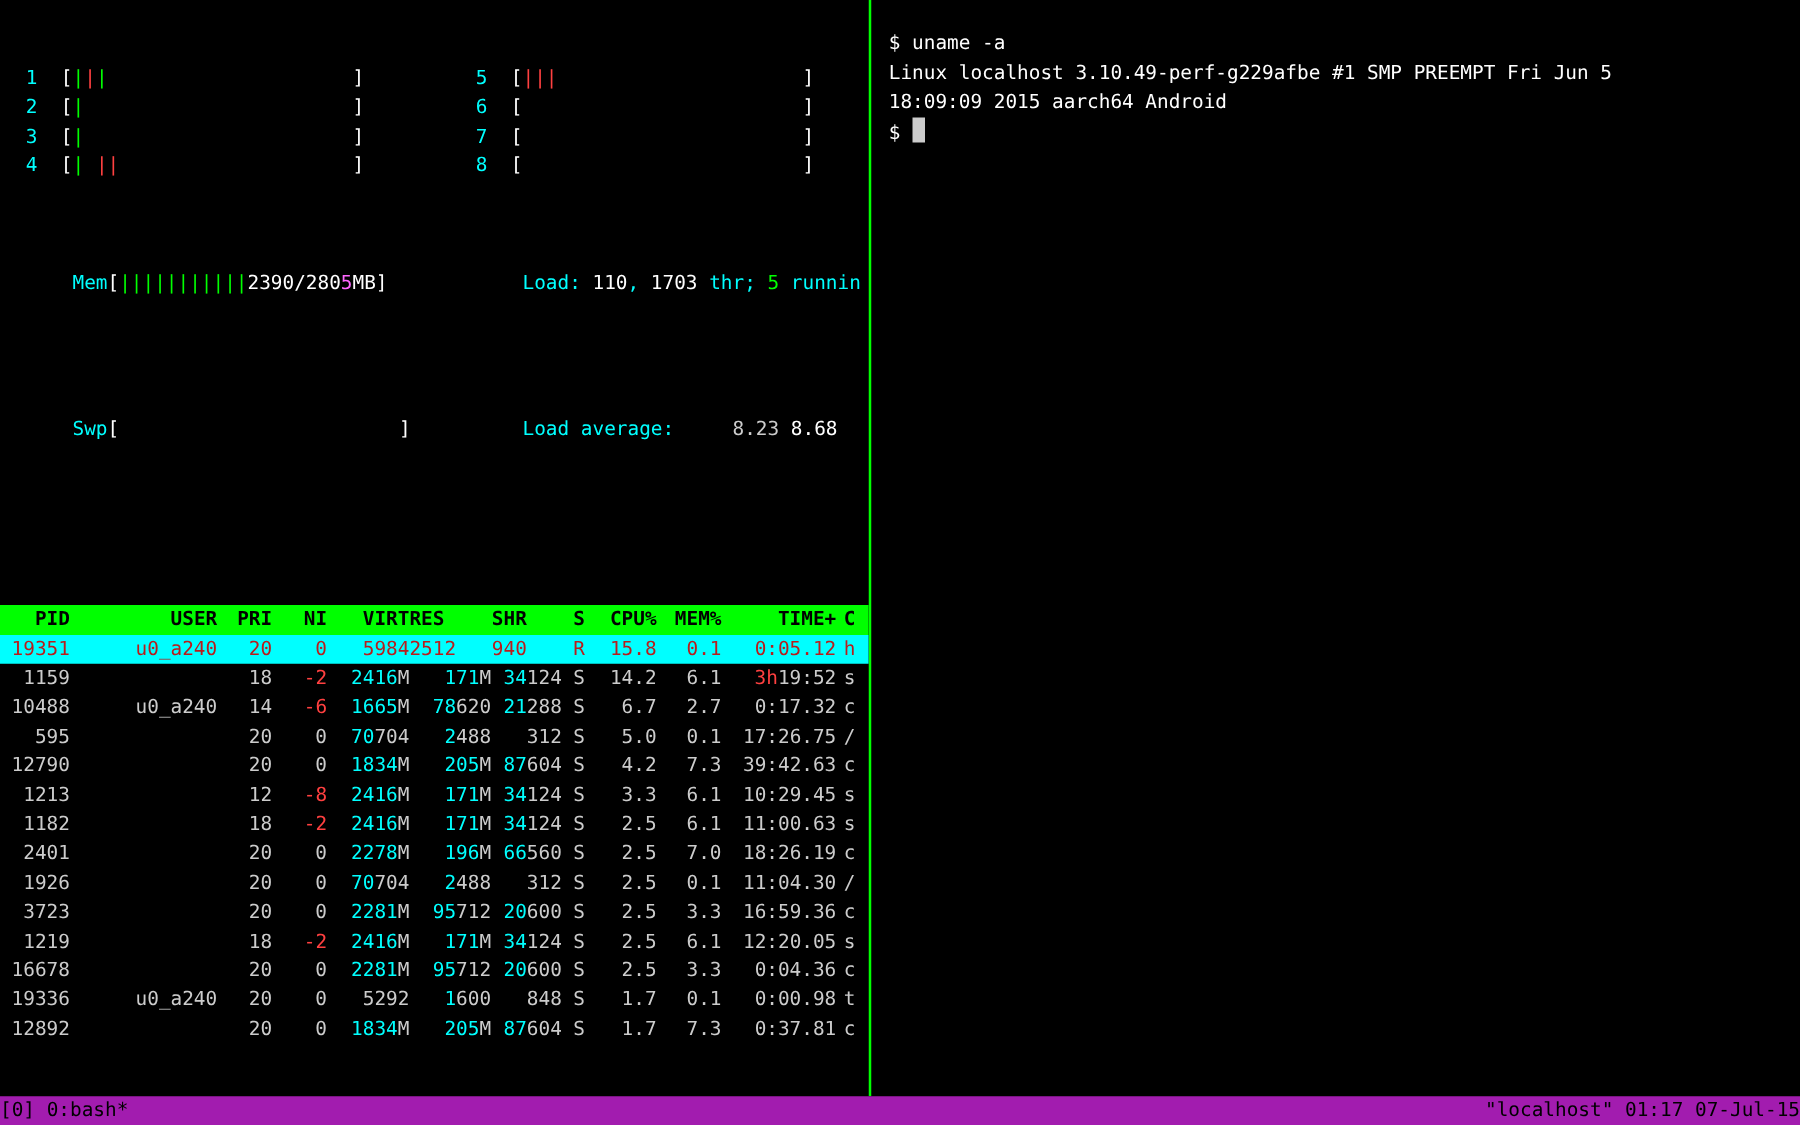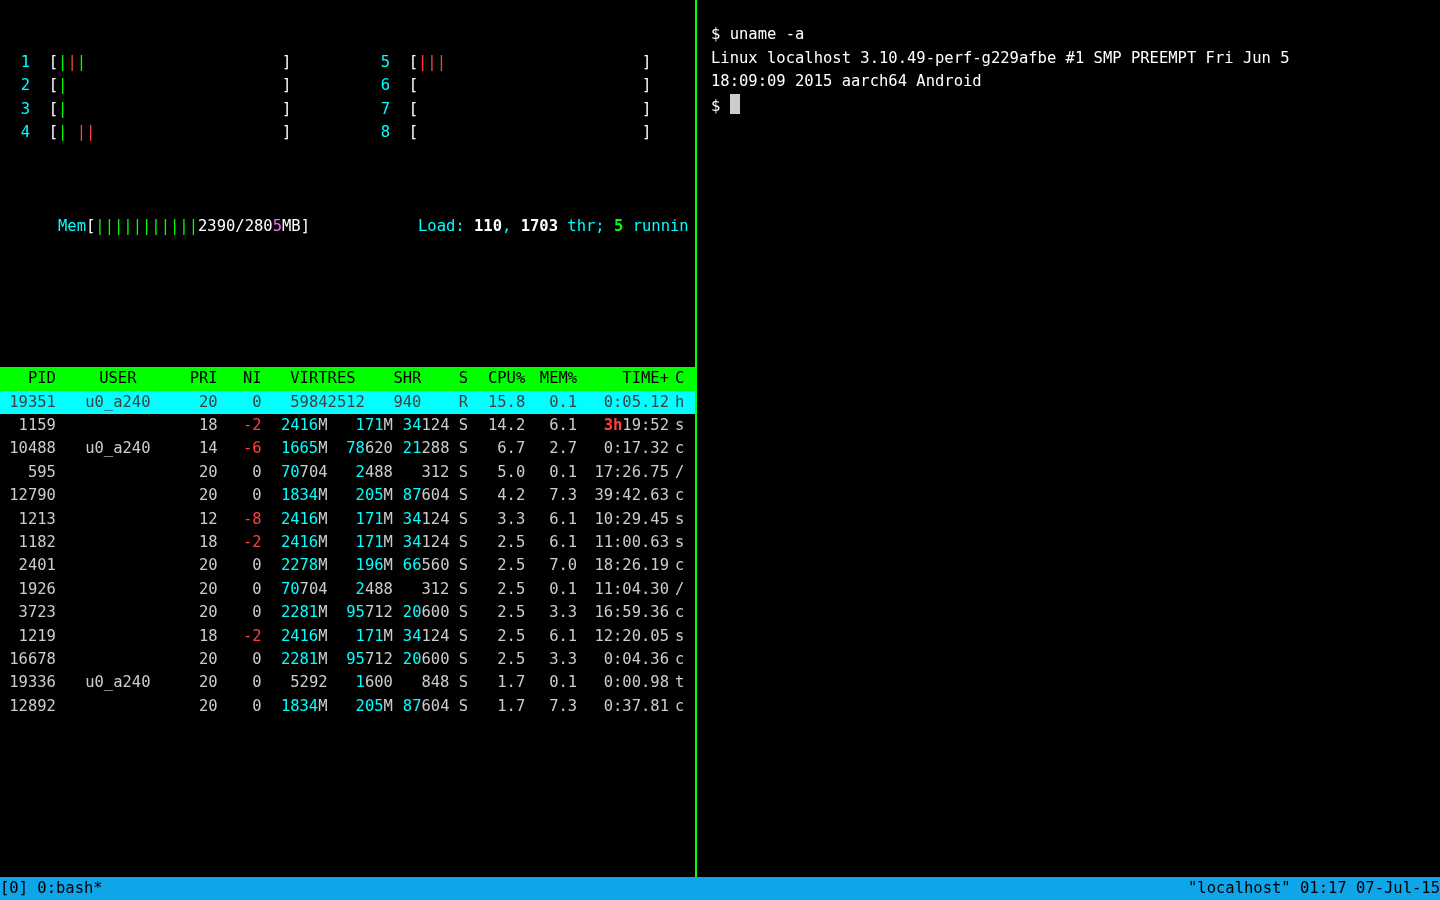--- a/index.html
+++ b/index.html
@@ -5,44 +5,44 @@
 html,body{margin:0;padding:0;background:#000;color:#ccc;font-family:Menlo,Consolas,"DejaVu Sans Mono",monospace;font-size:15.5px;line-height:23.4px;width:1440px;height:900px;overflow:hidden}
 .screen{display:flex;flex-direction:column;width:1440px;height:900px}
 .panes{display:flex;flex:1;overflow:hidden}
 .left{width:695px;border-right:2px solid #00ff00;display:flex;flex-direction:column;overflow:hidden}
 .right{flex:1;padding-left:14px;white-space:pre}
 .cyan{color:#00ffff}
 .green{color:#00ff00}
 .red{color:#ff4040}
 .magenta{color:#ff66ff}
 .white{color:#ffffff}
-.bold{font-weight:bold}
+.bold{font-weight:normal}
 .header{padding:4px 0 2px 2px;white-space:pre}
 .row{display:flex}
 .hcol{white-space:pre}
 .hcol.left-h{width:360px}
 .hcol.right-h{flex:1}
 .bars{letter-spacing:0}
-.thead{background:#00ff00;color:#000;display:flex;white-space:pre;font-weight:normal}
+.thead{background:#00ff00;color:#000;display:flex;white-space:pre;font-weight:bold}
 .cpu-meter{display:inline-block}
-.sel{background:#00ffff;color:#404040}
+.sel{background:#00ffff;color:#b91c1c}
 .pl{display:flex;white-space:pre}
 .c-pid{width:56px;text-align:right}
-.c-user{width:112px;text-align:center;padding-left:6px}
+.c-user{width:112px;text-align:right;padding-left:6px}
 .c-pri{width:44px;text-align:right}
 .c-ni{width:44px;text-align:right}
 .c-virt{width:66px;text-align:right}
 .c-res{width:66px;text-align:left}
 .c-shr{width:60px;text-align:left}
 .c-s{width:20px;text-align:center}
 .c-cpu{width:52px;text-align:right}
 .c-mem{width:52px;text-align:right}
 .c-time{width:92px;text-align:right}
 .c-cmd{width:20px;text-align:left;padding-left:6px}
-.tmux{background:#0ea5e9;color:#000;display:flex;white-space:pre}
+.tmux{background:#a21caf;color:#000;display:flex;white-space:pre}
 .tmux .grow{flex:1}
 .cursor{display:inline-block;width:10px;height:20px;background:#ccc;vertical-align:-3px}
 </style>
 </head>
 <body>
 
 <div class="screen">
  <div class="panes">
   <div class="left">
 
@@ -56,20 +56,28 @@
 <div class="cpu-meter">  <span class="cyan">6</span>  <span class="white">[</span>                        <span class="white">]</span></div>
 <div class="cpu-meter">  <span class="cyan">7</span>  <span class="white">[</span>                        <span class="white">]</span></div>
 <div class="cpu-meter">  <span class="cyan">8</span>  <span class="white">[</span>                        <span class="white">]</span></div></div>
     </div>
     <div class="row">
      <div class="hcol left-h">
       <span class="cyan">Mem</span><span class="white">[</span><span class="green bars">|||||||||||</span><span class="white">2390/280</span><span class="magenta">5</span><span class="white">MB</span><span class="white">]</span>
      </div>
      <div class="hcol right-h">
       <span class="cyan">Load: </span><span class="white bold">110</span><span class="cyan">, </span><span class="white bold">1703</span><span class="cyan"> thr; </span><span class="green bold">5</span><span class="cyan"> runnin</span>
+     </div>
+    </div>
+    <div class="row">
+     <div class="hcol left-h">
+      <span class="cyan">Swp</span><span class="white">[                        ]</span>
+     </div>
+     <div class="hcol right-h">
+      <span class="cyan">Load average:</span><span>     </span><span>8.23</span><span> </span><span class="white bold">8.68</span>
      </div>
     </div>
     <div class="row">
      <div class="hcol left-h"></div>
     </div>
    </div>
 
    <div style="height:10px"></div>
 
    <div class="thead">

